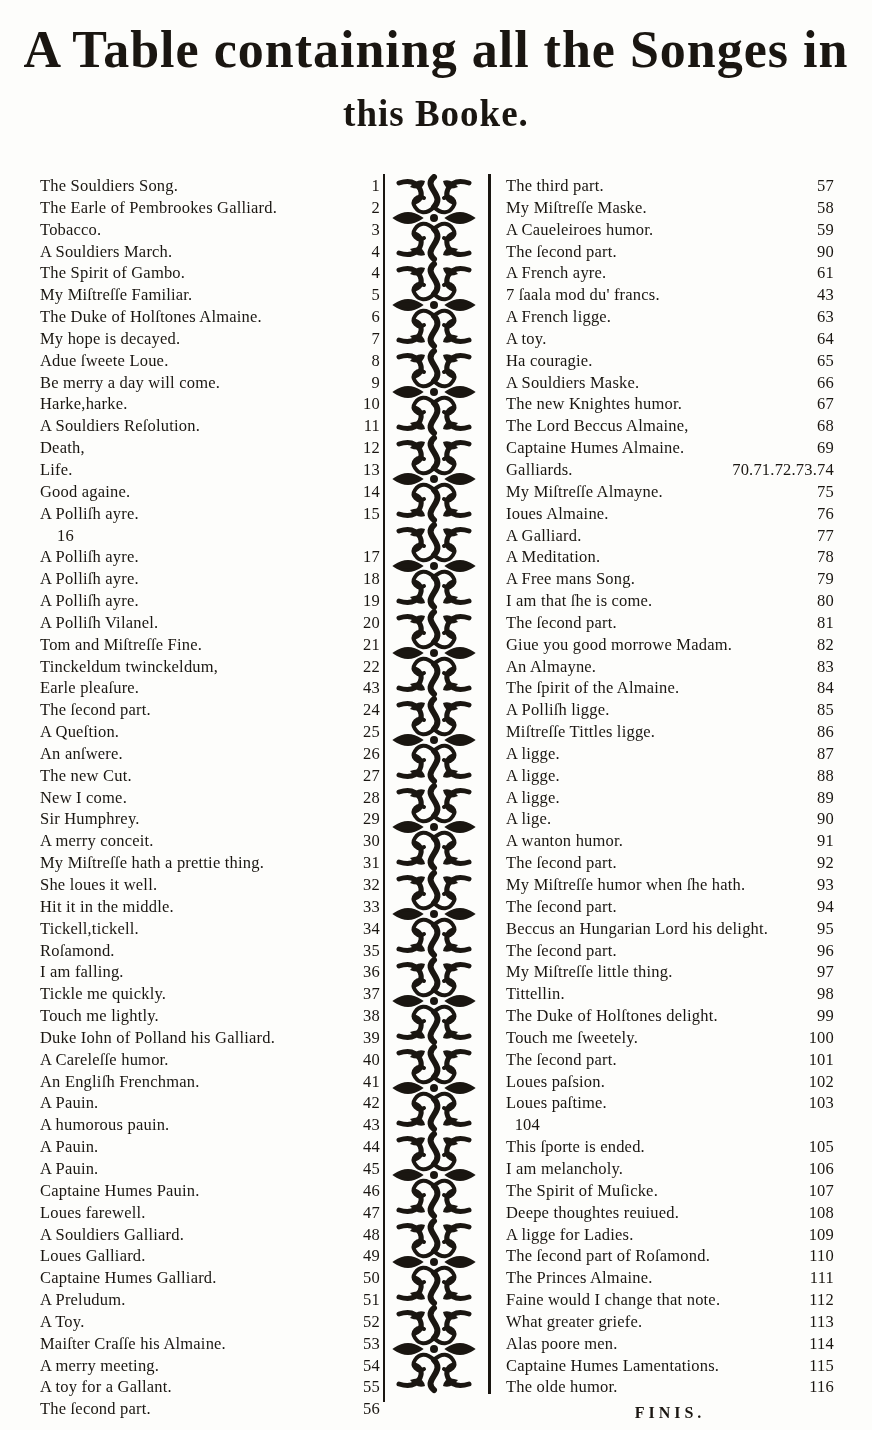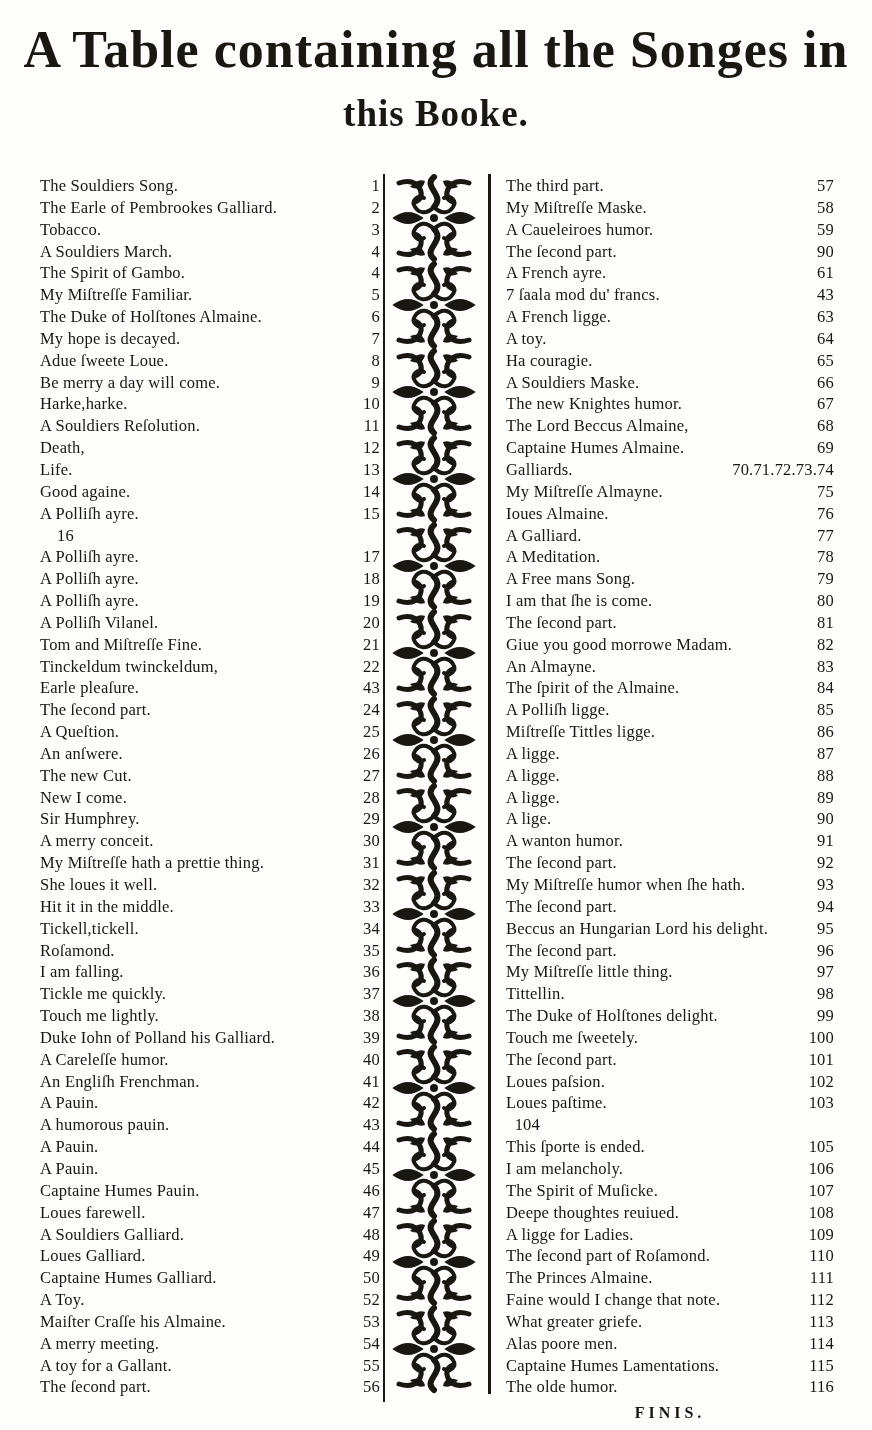--- a/index.html
+++ b/index.html
@@ -240,20 +240,24 @@
       <span class="song-title">A Souldiers Galliard.</span>
       <span class="page-num">48</span>
     </div>
     <div class="toc-row">
       <span class="song-title">Loues Galliard.</span>
       <span class="page-num">49</span>
     </div>
     <div class="toc-row">
       <span class="song-title">Captaine Humes Galliard.</span>
       <span class="page-num">50</span>
+    </div>
+    <div class="toc-row">
+      <span class="song-title">A Preludum.</span>
+      <span class="page-num">51</span>
     </div>
     <div class="toc-row">
       <span class="song-title">A Toy.</span>
       <span class="page-num">52</span>
     </div>
     <div class="toc-row">
       <span class="song-title">Maiſter Craſſe his Almaine.</span>
       <span class="page-num">53</span>
     </div>
     <div class="toc-row">

